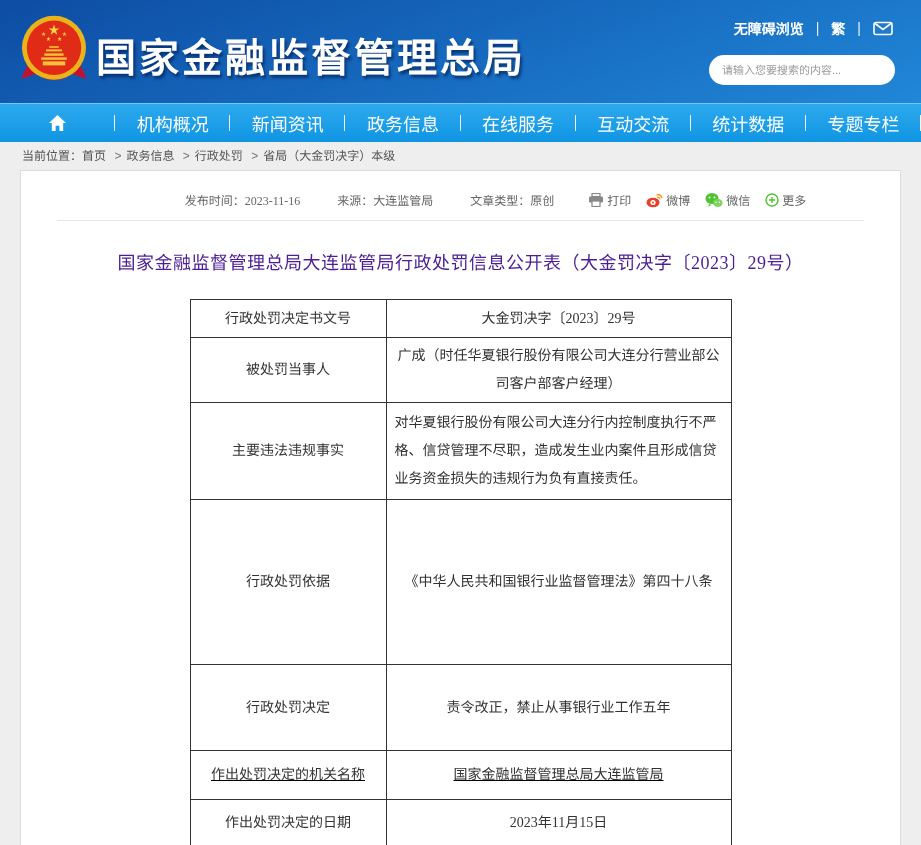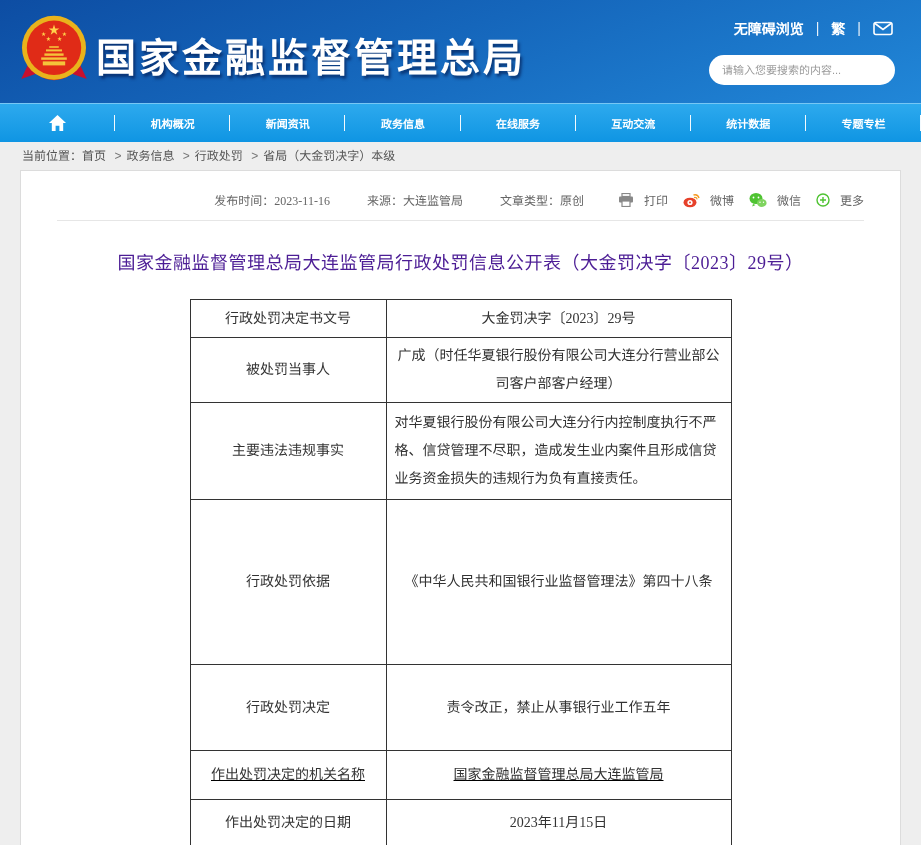--- a/index.html
+++ b/index.html
@@ -55,21 +55,21 @@
     height: 39px;
     background: linear-gradient(180deg, #2eaaee 0%, #0f95e3 100%);
     box-shadow: inset 0 1px 0 rgba(255,255,255,.35);
   }
   .nav ul {
     list-style: none; display: flex; height: 100%;
   }
   .nav li {
     flex: 1; position: relative;
     display: flex; align-items: center; justify-content: center;
-    color: #ffffff; font-size: 11px; font-weight: bold;
+    color: #ffffff; font-size: 18px; font-weight: normal;
     cursor: pointer; white-space: nowrap;
   }
   .nav li::after {
     content: ""; position: absolute; right: 0; top: 50%;
     transform: translateY(-50%);
     width: 1px; height: 16px; background: rgba(255,255,255,.95);
   }
 
   
   .breadcrumb {
@@ -84,28 +84,28 @@
   .content-box {
     margin: 0 20px;
     height: 676px;
     background: #ffffff;
     border: 1px solid #dcdcdc;
   }
   .meta-row {
     margin: 0 36px;
     padding: 20px 0 11px;
     border-bottom: 1px solid #e6e6e6;
-    display: flex; justify-content: flex-end; align-items: center;
+    display: flex; justify-content: center; align-items: center;
     font-size: 12px; color: #666;
   }
   .meta-left span.pair { margin-right: 34px; }
   .meta-left { padding-left: 70px; }
   .meta-actions { display: flex; align-items: center; gap: 15px; }
   .meta-actions a {
-    display: inline-flex; align-items: center; gap: 10px;
+    display: inline-flex; align-items: center; gap: 3px;
     color: #666; text-decoration: none; cursor: pointer;
   }
 
   
   .article-area { font-family: "Liberation Serif", "DejaVu Serif", serif; }
   .article-title {
     margin-top: 27px;
     text-align: center;
     font-size: 18px; font-weight: normal; color: #4c1d95;
     letter-spacing: .5px;

